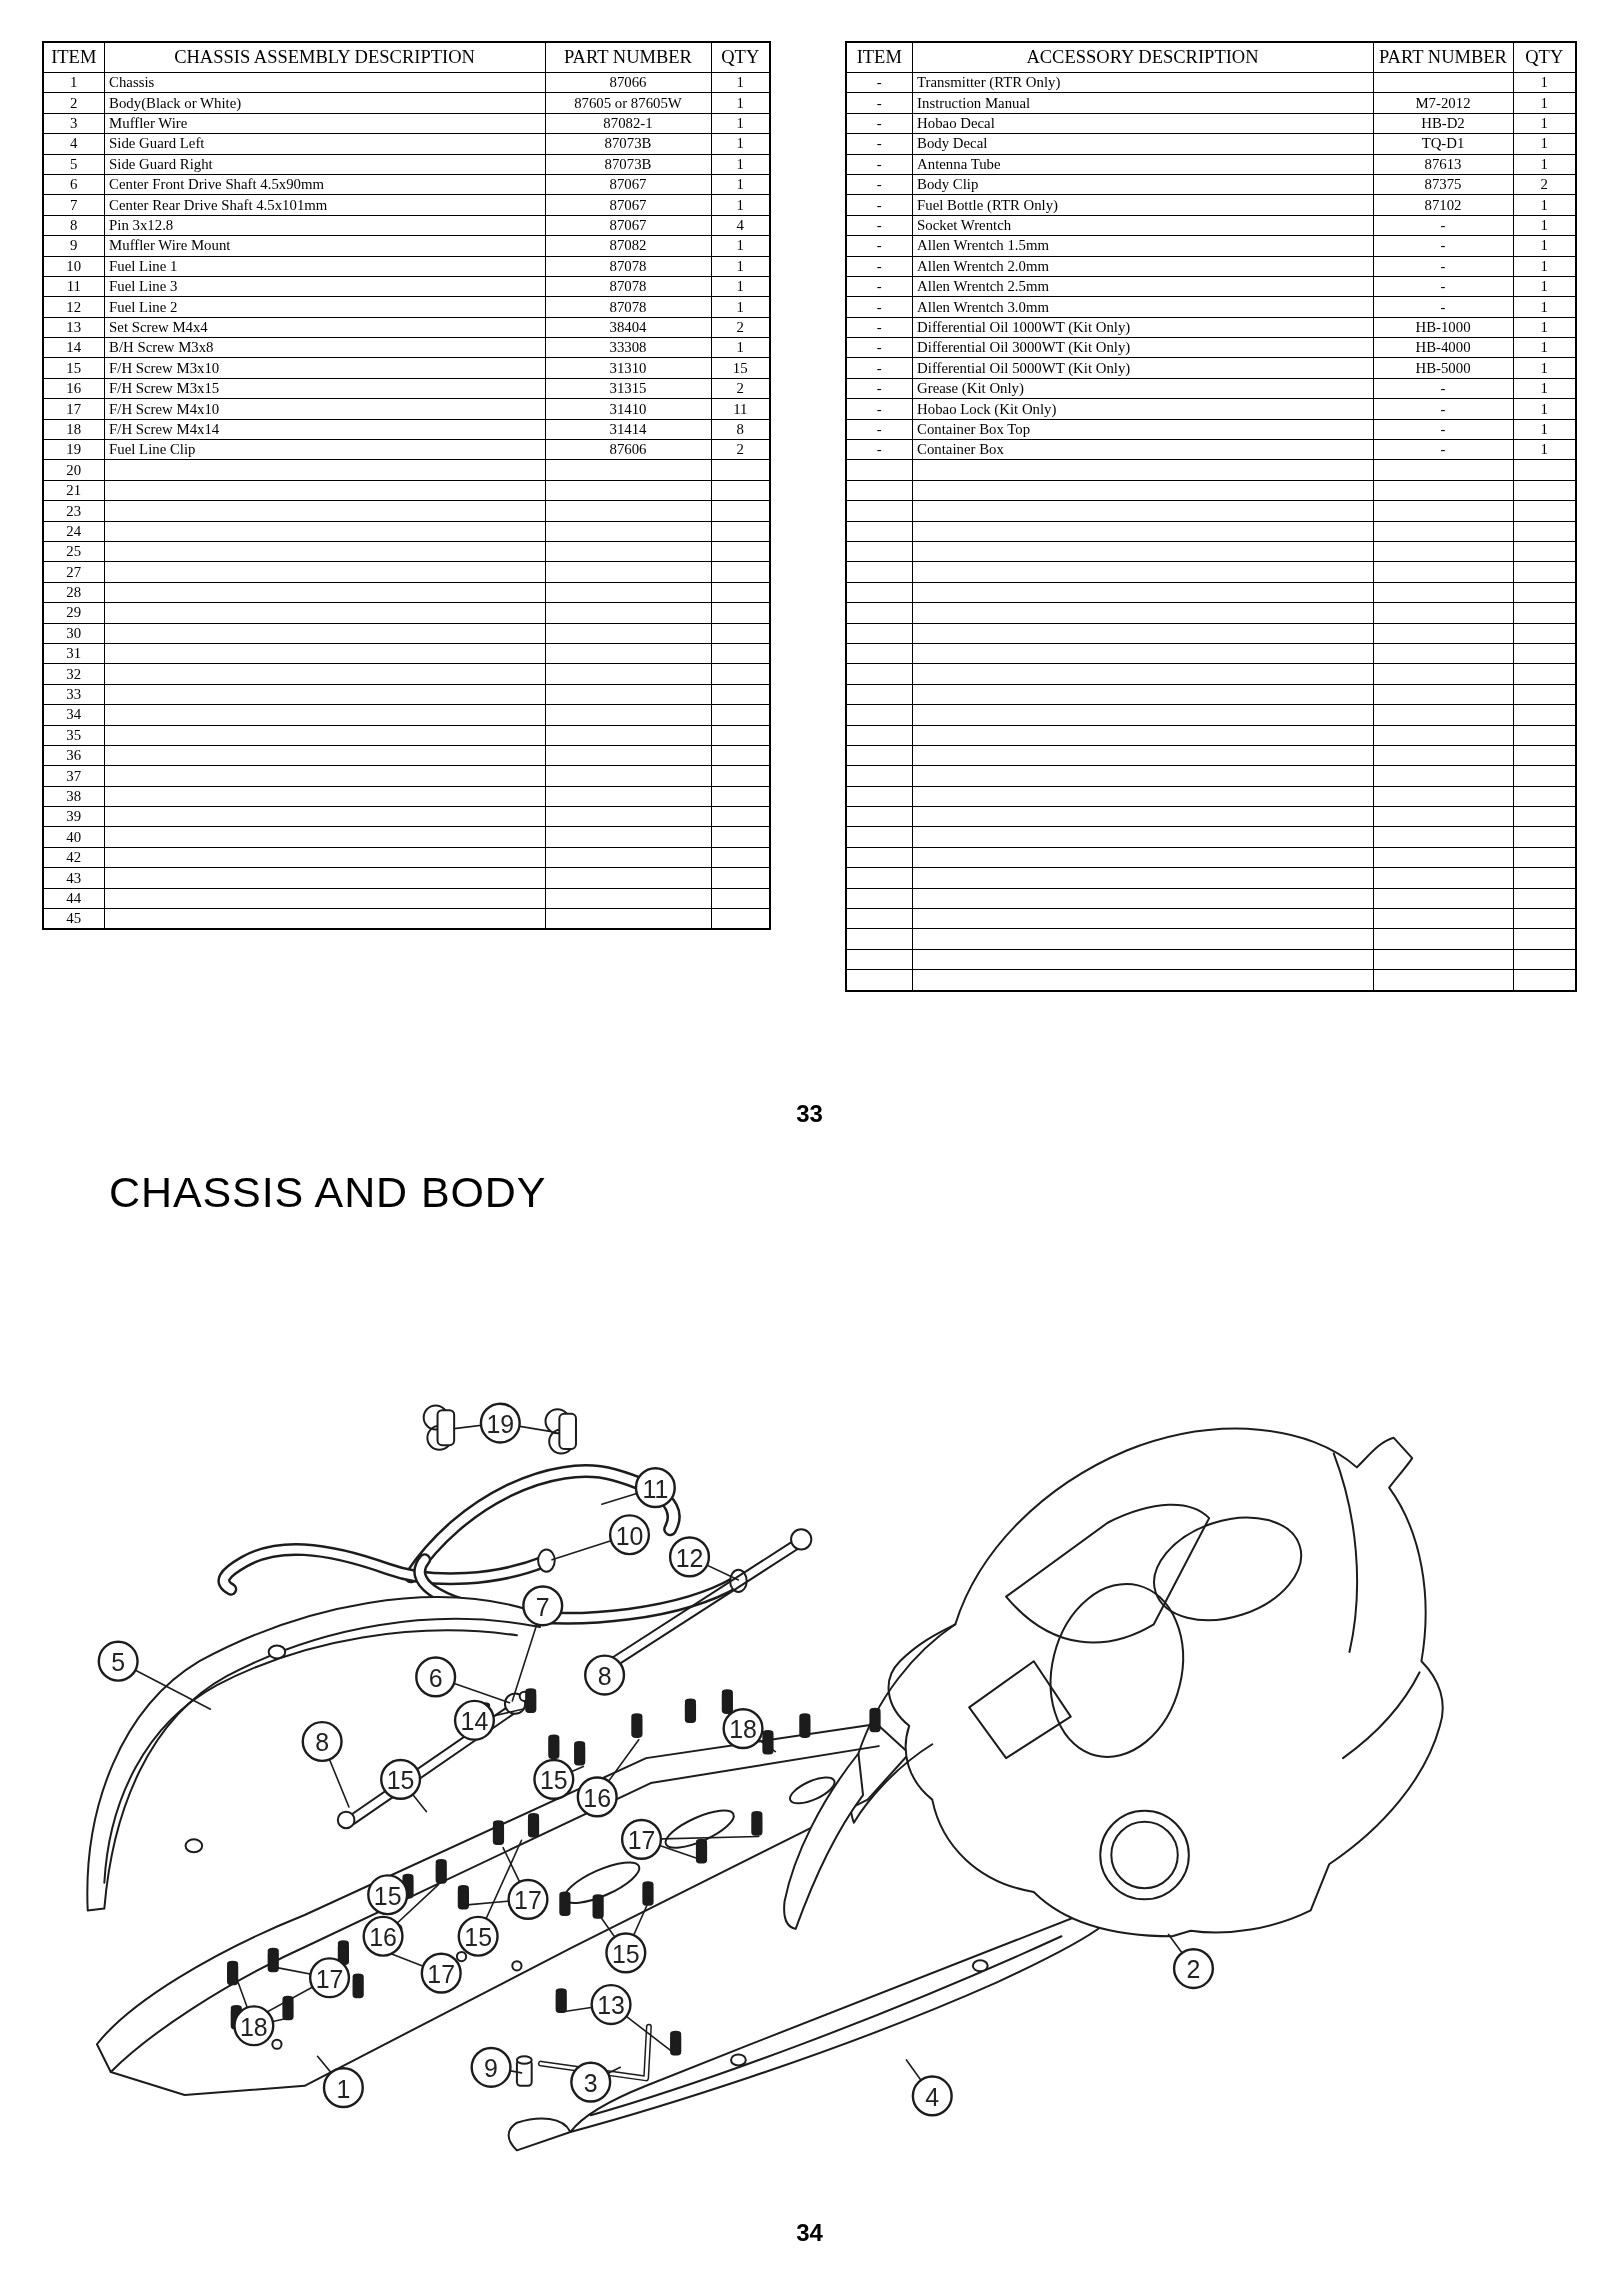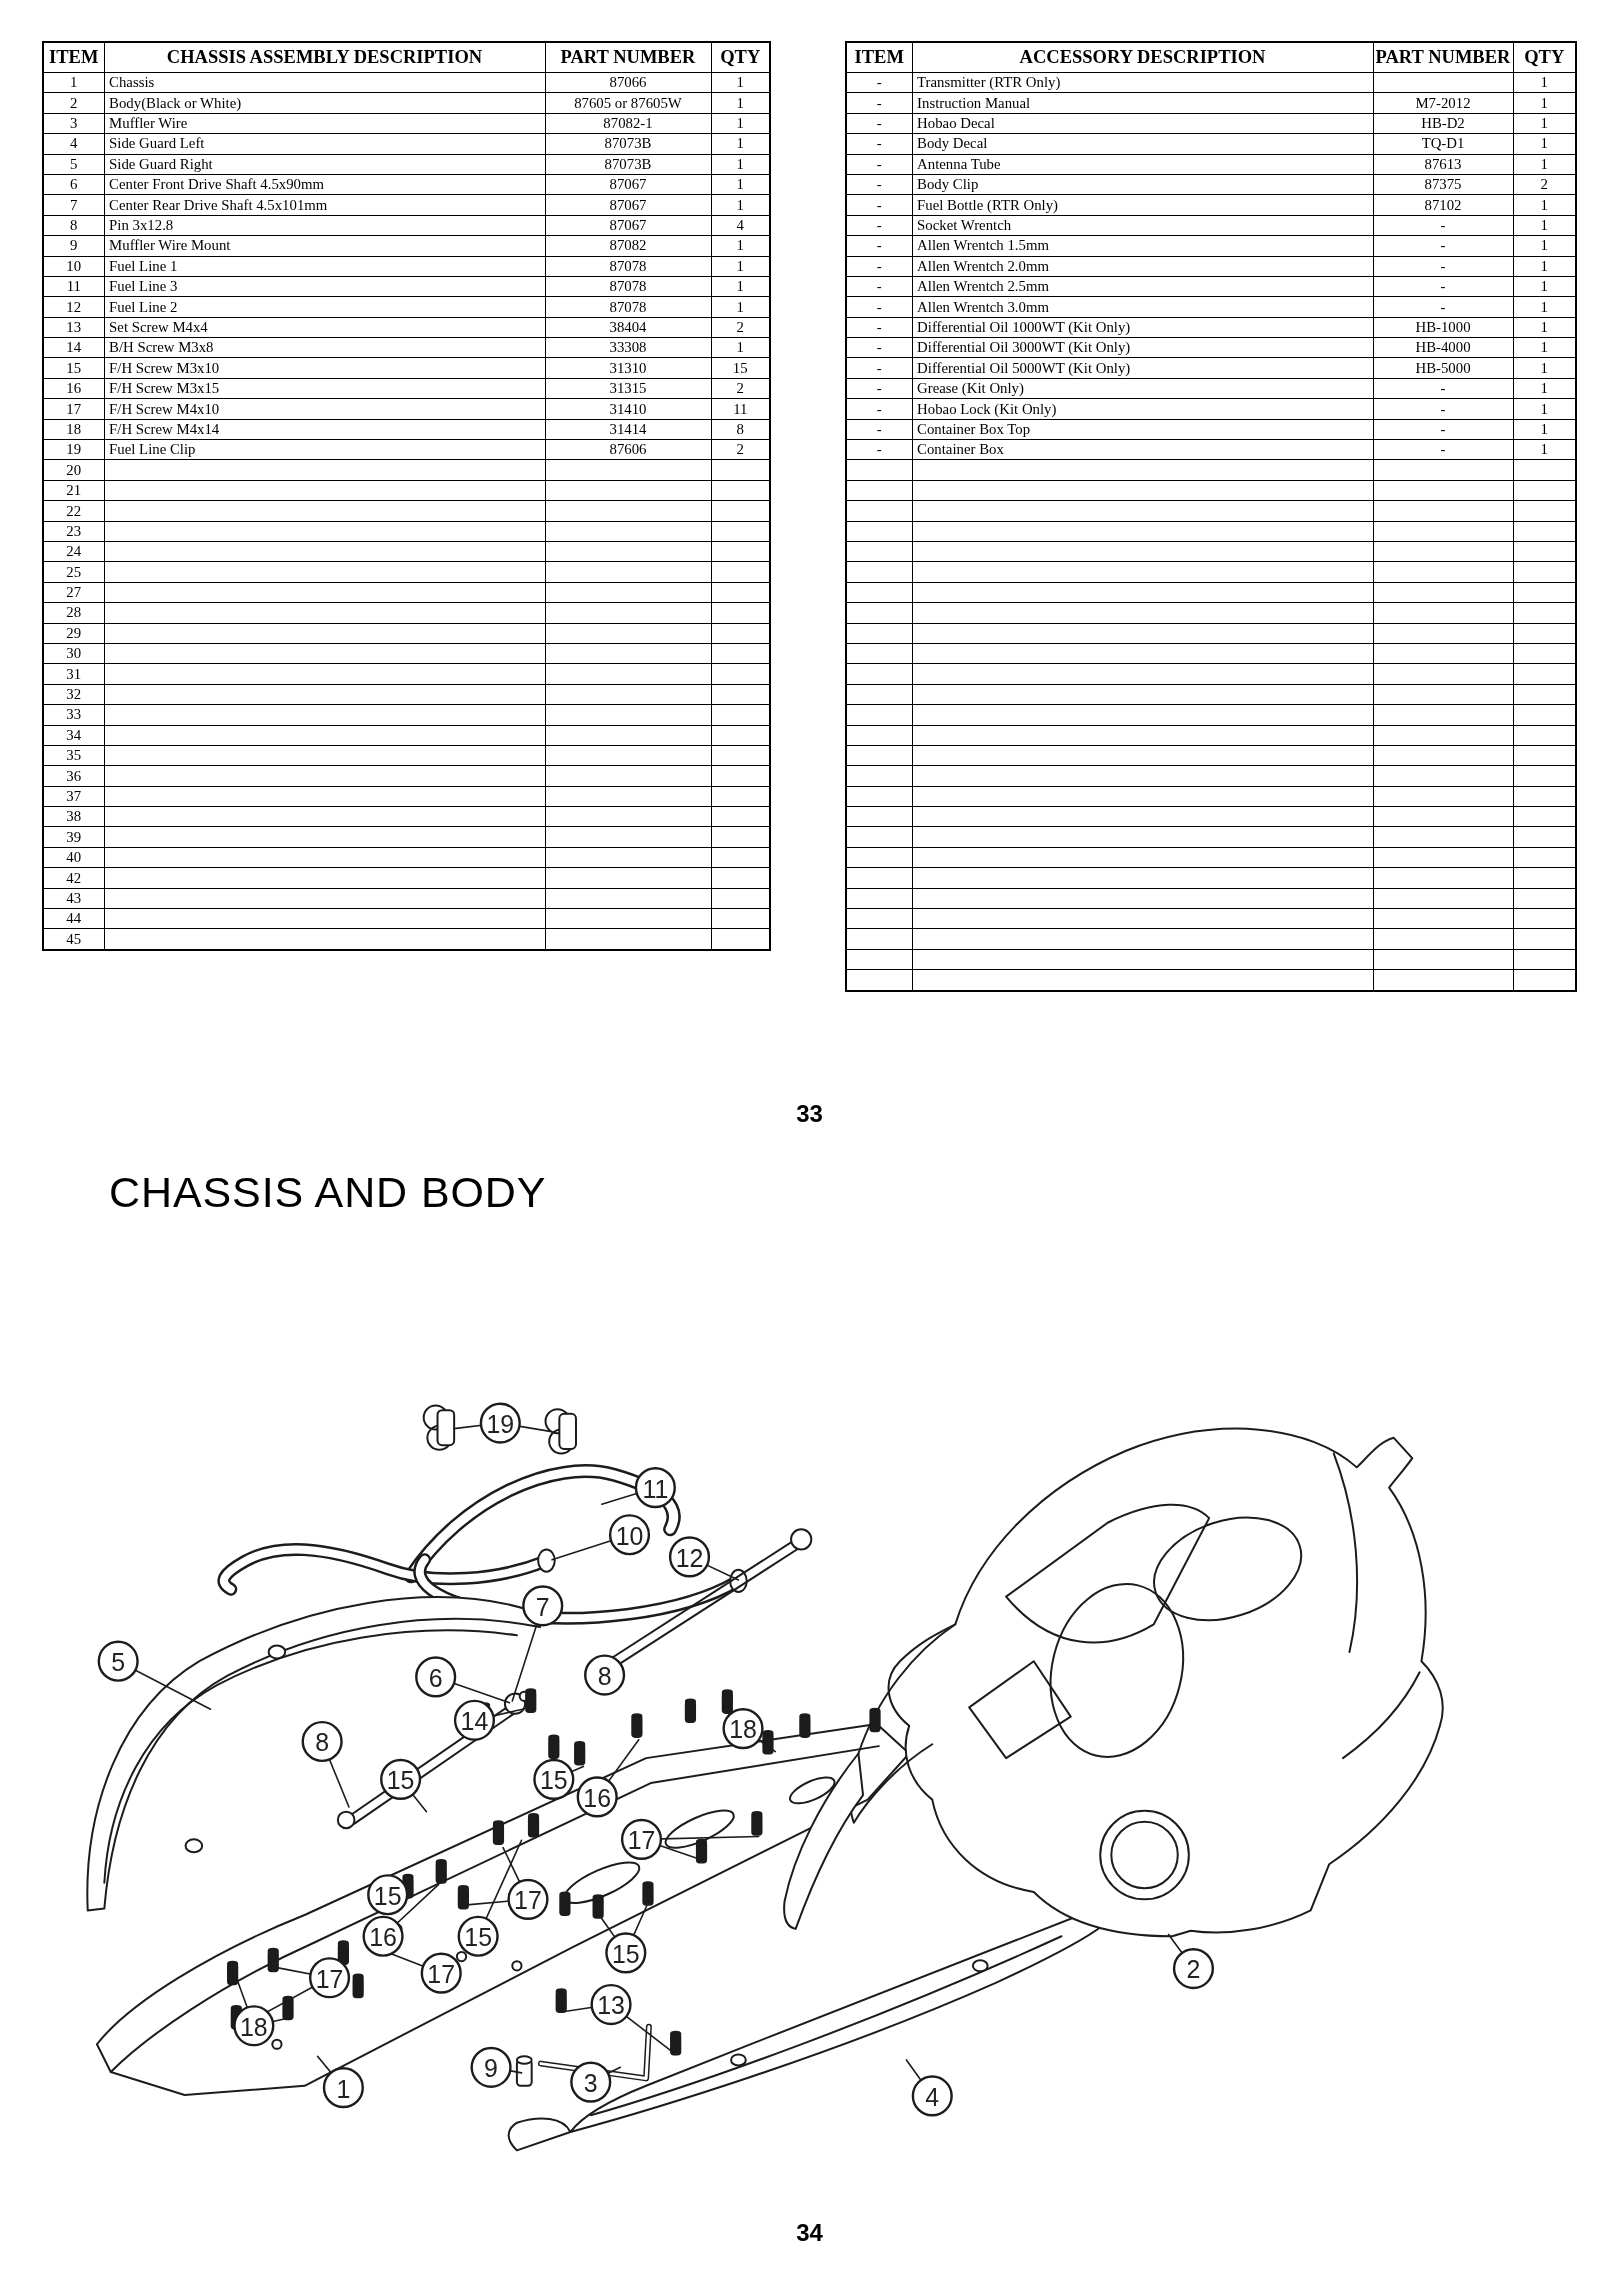--- a/index.html
+++ b/index.html
@@ -7,21 +7,21 @@
     position:relative;width:1619px;height:2289px;margin:0 auto;
     background:#ffffff;overflow:hidden;
     font-family:"Liberation Serif", serif;color:#000;
   }
   table.parts{
     position:absolute;border-collapse:collapse;table-layout:fixed;
     border:2.8px solid #000;background:#fff;
   }
   table.parts th{
     border:1.8px solid #000;height:29px;padding:0 2px;
-    font-family:"Liberation Serif", serif;font-size:18.5px;font-weight:700;
+    font-family:"Liberation Serif", serif;font-size:18.5px;font-weight:400;
     text-align:center;white-space:nowrap;overflow:hidden;
   }
   table.parts td{
     border:1.8px solid #000;height:19.4px;padding:0 2.8px;
     font-size:14.8px;line-height:1;white-space:nowrap;overflow:hidden;
   }
   table.parts td.c0{text-align:center;}
   table.parts td.c1{text-align:left;padding-left:4.6px;}
   table.parts td.c2{text-align:center;}
   table.parts td.c3{text-align:center;}
@@ -178,26 +178,20 @@
           <td class="c3">2</td>
         </tr>
         <tr>
           <td class="c0">20</td>
           <td class="c1"></td>
           <td class="c2"></td>
           <td class="c3"></td>
         </tr>
         <tr>
           <td class="c0">21</td>
-          <td class="c1"></td>
-          <td class="c2"></td>
-          <td class="c3"></td>
-        </tr>
-        <tr>
-          <td class="c0">22</td>
           <td class="c1"></td>
           <td class="c2"></td>
           <td class="c3"></td>
         </tr>
         <tr>
           <td class="c0">23</td>
           <td class="c1"></td>
           <td class="c2"></td>
           <td class="c3"></td>
         </tr>

